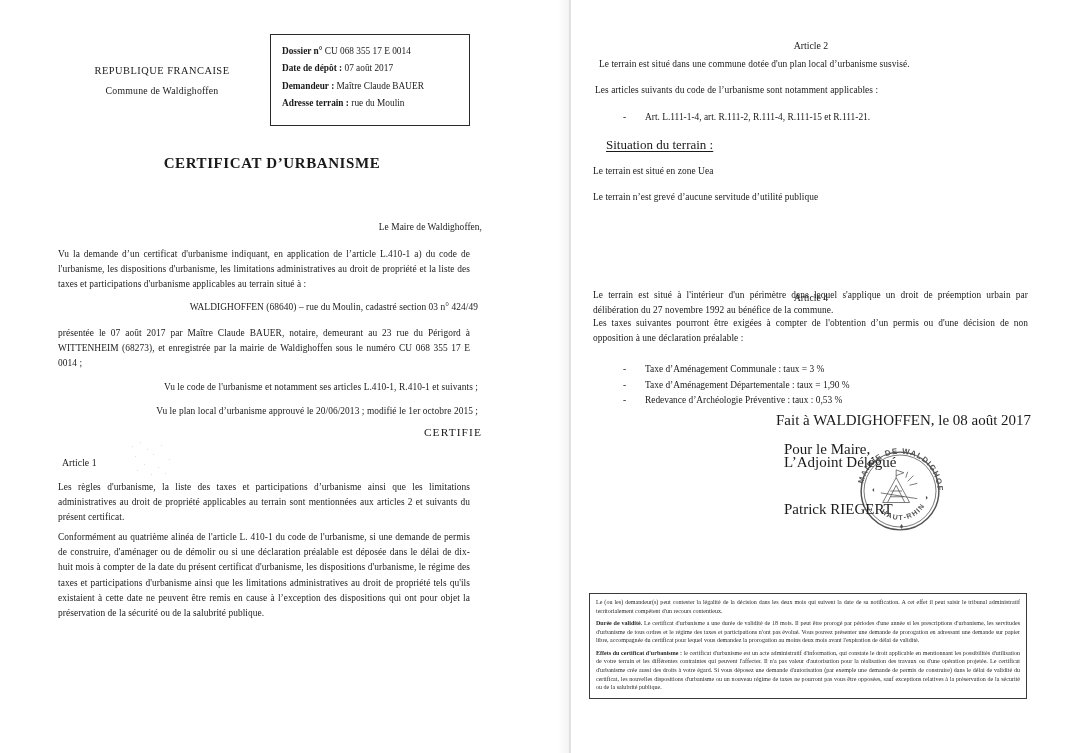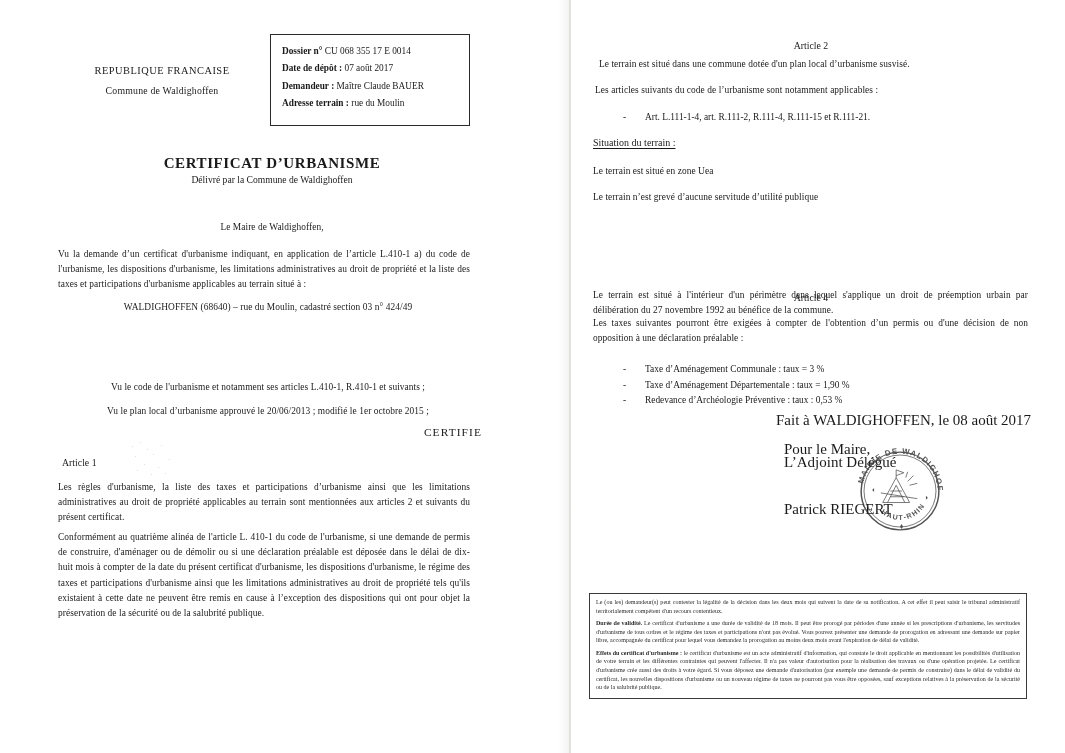--- a/index.html
+++ b/index.html
@@ -39,21 +39,21 @@
 
   
   .tx {
     position: absolute;
     font-size: 9.4px;
     line-height: 1.62;
     text-align: justify;
     color: #222;
     letter-spacing: .07px;
   }
-  .nojust { text-align: center; }
+  .nojust { text-align: right; }
 
   
   .rf-block {
     position: absolute;
     left: 62px; top: 60px;
     width: 200px;
     text-align: center;
     font-size: 10.4px;
     line-height: 2.05;
     letter-spacing: .5px;
@@ -118,23 +118,24 @@
   }
   .r-tx {
     position: absolute;
     font-size: 9.4px;
     line-height: 1.62;
     text-align: justify;
     letter-spacing: .07px;
   }
   .underline-h {
     position: absolute;
-    font-size: 10px;
+    font-size: 13px;
     text-decoration: underline;
     text-underline-offset: 2px;
+    margin-left: 13px;
   }
   .bullets {
     position: absolute;
     font-size: 9.4px;
     line-height: 1.52;
   }
   .bullets .bl {
     display: flex;
     gap: 17px;
     white-space: nowrap;
@@ -221,28 +222,28 @@
       <b>Demandeur :</b>
       <span>Maître Claude BAUER</span>
     </div>
     <div class="row">
       <b>Adresse terrain :</b>
       <span>rue du Moulin</span>
     </div>
   </div>
 
   <div class="doc-title">CERTIFICAT D’URBANISME</div>
-  <div class="doc-subtitle">Délivré par la Commune de Waldighoffen</div>
 
   <div class="tx nojust" style="left:62px; top:220px; width:420px;">Le Maire de Waldighoffen,</div>
 
   <div class="tx" style="left:58px; top:247px; width:412px;">Vu la demande d’un certificat d'urbanisme indiquant, en application de l’article L.410-1 a) du code de l'urbanisme, les dispositions d'urbanisme, les limitations administratives au droit de propriété et la liste des taxes et participations d'urbanisme applicables au terrain situé à :</div>
 
   <div class="tx nojust" style="left:58px; top:300px; width:420px;">WALDIGHOFFEN (68640) – rue du Moulin, cadastré section 03 n° 424/49</div>
 
+  <div class="tx" style="left:58px; top:326px; width:412px;">présentée le 07 août 2017 par Maître Claude BAUER, notaire, demeurant au 23 rue du Périgord à WITTENHEIM (68273), et enregistrée par la mairie de Waldighoffen sous le numéro CU 068 355 17 E 0014 ;</div>
 
   <div class="tx nojust" style="left:58px; top:380px; width:420px;">Vu le code de l'urbanisme et notamment ses articles L.410-1, R.410-1 et suivants ;</div>
 
   <div class="tx nojust" style="left:58px; top:404px; width:420px;">Vu le plan local d’urbanisme approuvé le 20/06/2013 ; modifié le 1er octobre 2015 ;</div>
 
   <div class="certifie-h">CERTIFIE</div>
 
   <div class="speckle">
     <i style="left:4px;  top:6px;"></i>
       <i style="left:12px; top:2px;"></i>

